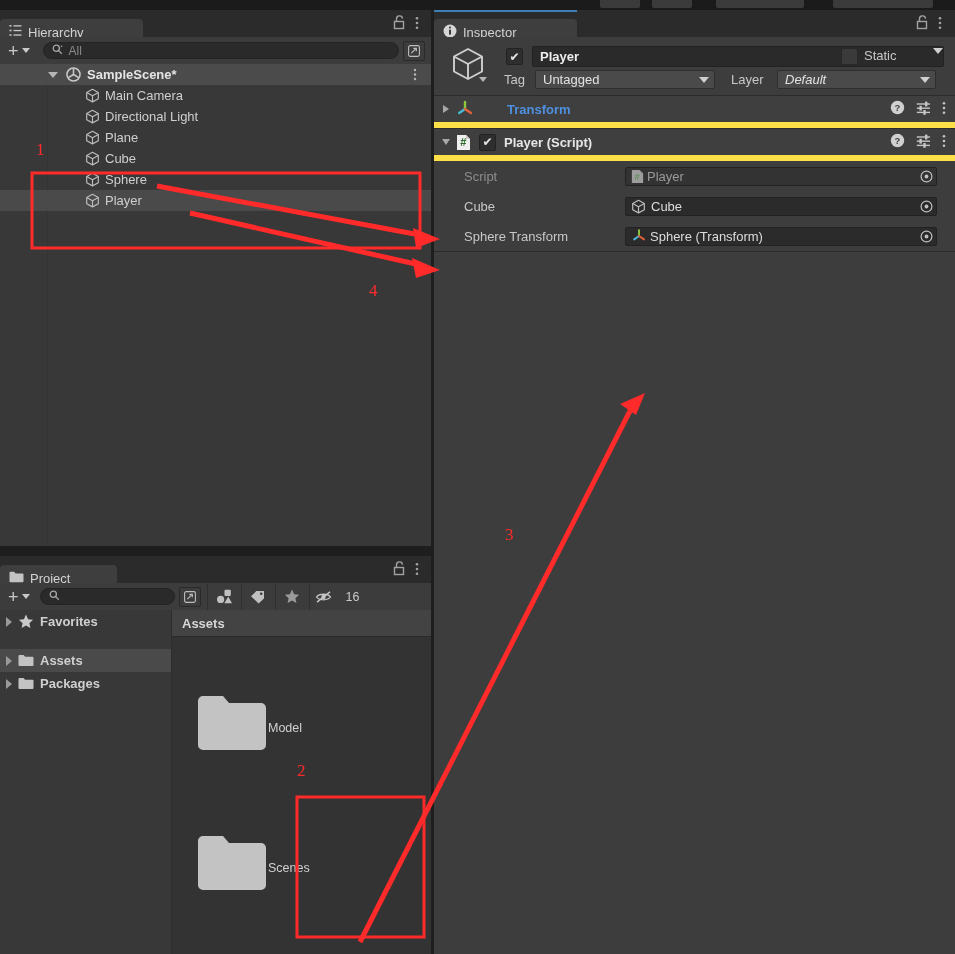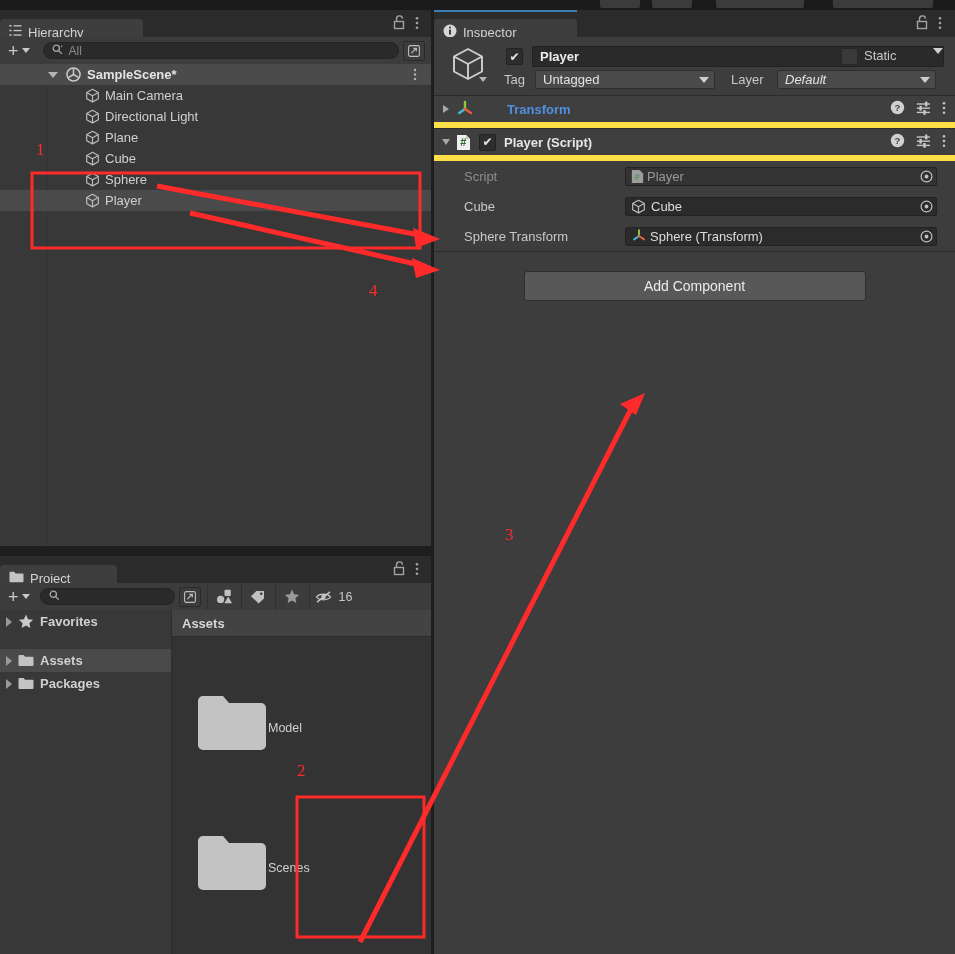--- a/index.html
+++ b/index.html
@@ -122,21 +122,21 @@
     background: #2a2a2a; border-radius: 9px; display: flex;
     align-items: center; padding: 0 8px; box-sizing: border-box;
     border: 1px solid #242424;
   }
   .p-iconbtn {
     height: 27px; width: 33px; display: flex; align-items: center;
     justify-content: center; border-left: 1px solid #303030;
   }
   .p-hidecount {
     height: 27px; display: flex; align-items: center; padding: 0 7px 0 5px;
-    border-left: 1px solid #303030; gap: 6px; font-size: 12.5px; color: #c8c8c8;
+    border-left: 1px solid #303030; gap: 13px; font-size: 12.5px; color: #c8c8c8;
   }
   .p-body { position: absolute; left: 0; top: 54px; width: 431px; bottom: 0; }
   .p-left {
     position: absolute; left: 0; top: 0; width: 171px; bottom: 0;
     background: #383838; border-right: 1px solid #2d2d2d;
   }
   .p-left-row {
     height: 23px; display: flex; align-items: center; font-size: 13px;
     color: #d0d0d0; padding-left: 6px; font-weight: bold;
   }
@@ -772,23 +772,20 @@
                   <circle cx="6.5" cy="6.5" r="5.4" fill="none" stroke="#c0c0c0" stroke-width="1.2"></circle>
                   <circle cx="6.5" cy="6.5" r="1.9" fill="#c0c0c0"></circle>
                 </svg>
               </span>
             </span>
           </div>
         </div>
 
       <div class="sep-line"></div>
 
-      <div class="add-comp-wrap">
-        <div class="add-comp">Add Component</div>
-      </div>
     </div>
   </div>
 
   <svg id="overlay" viewBox="0 0 955 954">
 
     <rect x="32" y="173" width="388" height="75" fill="none" stroke="#ff2a2a" stroke-width="3"></rect>
 
     <rect x="297" y="797" width="127" height="140" fill="none" stroke="#ff2a2a" stroke-width="3"></rect>
 
     <g>

